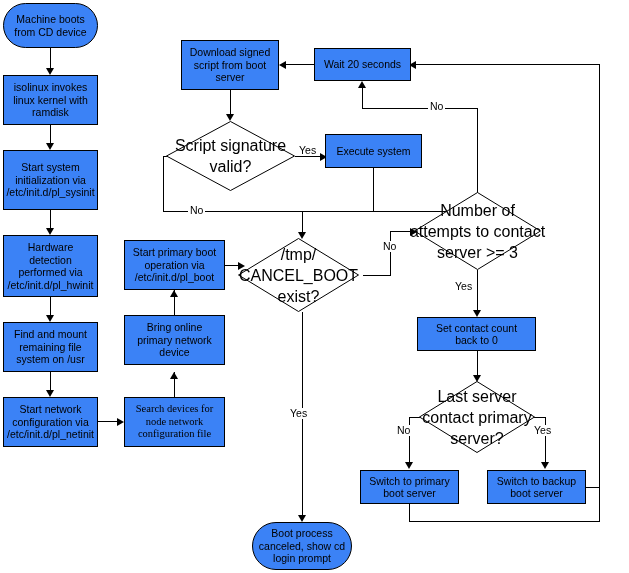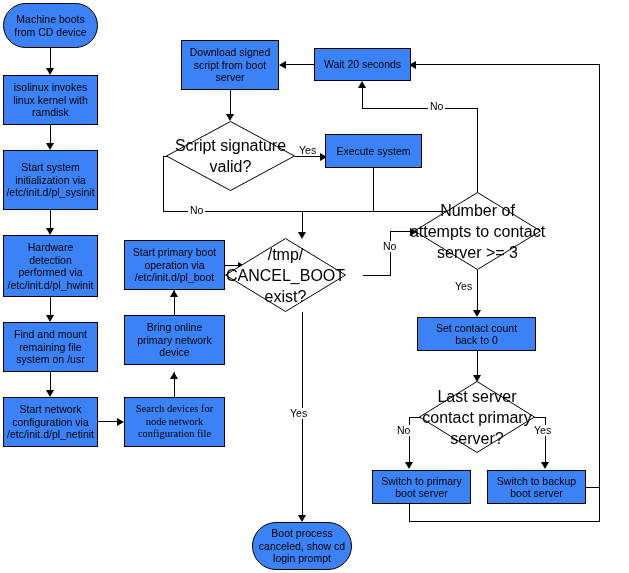--- a/index.html
+++ b/index.html
@@ -213,21 +213,21 @@
   <div class="ln lh" style="left:163px; top:156px; width:4px; height:1px;"></div>
   <div class="ln lv" style="left:163px; top:156px; width:1px; height:56px;"></div>
   <div class="ln lh" style="left:163px; top:211px; width:340px; height:1px;"></div>
   <div class="elabel" style="left:188px; top:205px;">No</div>
 
   <div class="ln lv" style="left:373px; top:168px; width:1px; height:44px;"></div>
 
   <div class="ln lv" style="left:302px; top:211px; width:1px; height:24px;"></div>
   <div class="arrow down" style="left:298px; top:232px;"></div>
 
-  <div class="diamond" style="left:225px; top:238px; width:121px; height:74px;">
+  <div class="diamond" style="left:238px; top:238px; width:121px; height:74px;">
     <svg width="121" height="74" viewBox="0 0 121 74">
       <polygon points="60.5,0.5 120.5,37 60.5,73.5 0.5,37" fill="#ffffff" stroke="#000000" stroke-width="1"></polygon>
     </svg>
     <span class="dlabel">/tmp/<br>CANCEL_BOOT<br>exist?</span>
   </div>
 
   <div class="ln lh" style="left:363px; top:275px; width:28px; height:1px;"></div>
   <div class="ln lv" style="left:390px; top:231px; width:1px; height:45px;"></div>
   <div class="ln lh" style="left:390px; top:231px; width:25px; height:1px;"></div>
   <div class="arrow right" style="left:410px; top:228px;"></div>
@@ -275,21 +275,21 @@
   <div class="ln lh" style="left:409px; top:417px; width:11px; height:1px;"></div>
   <div class="ln lv" style="left:409px; top:417px; width:1px; height:48px;"></div>
   <div class="arrow down" style="left:405px; top:462px;"></div>
   <div class="elabel" style="left:395px; top:425px;">No</div>
 
   <div class="ln lh" style="left:534px; top:417px; width:12px; height:1px;"></div>
   <div class="ln lv" style="left:545px; top:417px; width:1px; height:48px;"></div>
   <div class="arrow down" style="left:541px; top:462px;"></div>
   <div class="elabel" style="left:532px; top:425px;">Yes</div>
 
-  <div class="node" style="left:360px; top:470px; width:99px; height:34px;margin-left:12px;">
+  <div class="node" style="left:360px; top:470px; width:99px; height:34px;">
     <span class="txt">Switch to primary<br>boot server</span>
   </div>
 
   <div class="node" style="left:487px; top:470px; width:99px; height:34px;">
     <span class="txt">Switch to backup<br>boot server</span>
   </div>
 
   <div class="ln lv" style="left:409px; top:504px; width:1px; height:18px;"></div>
   <div class="ln lh" style="left:409px; top:521px; width:191px; height:1px;"></div>
 

